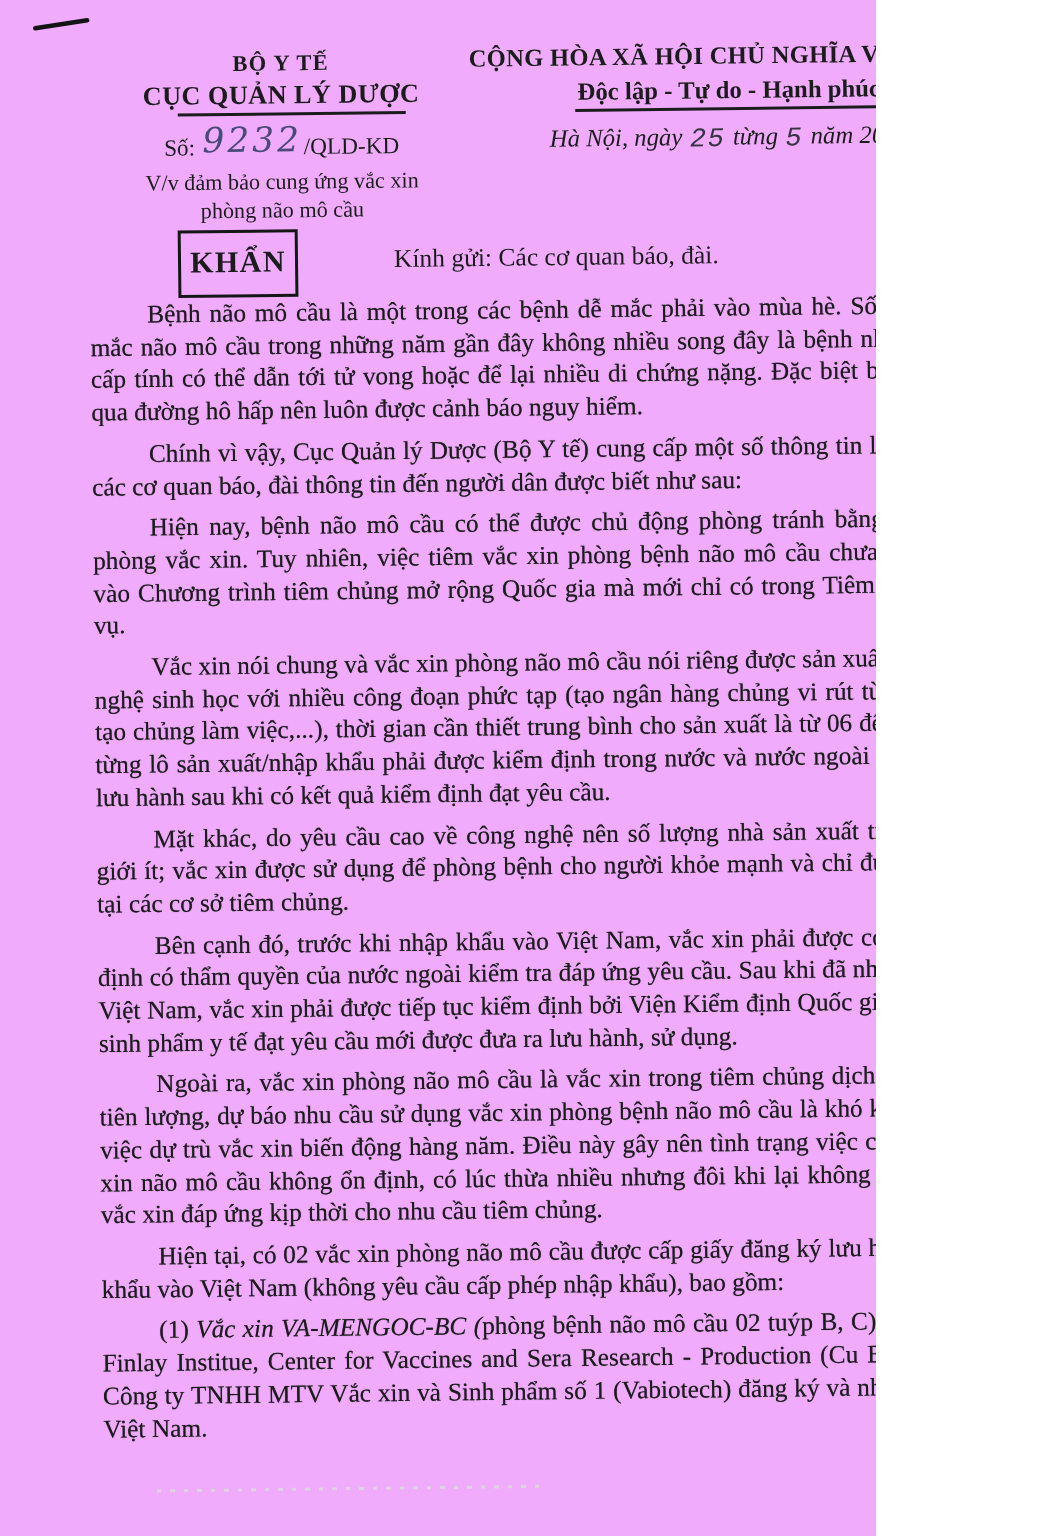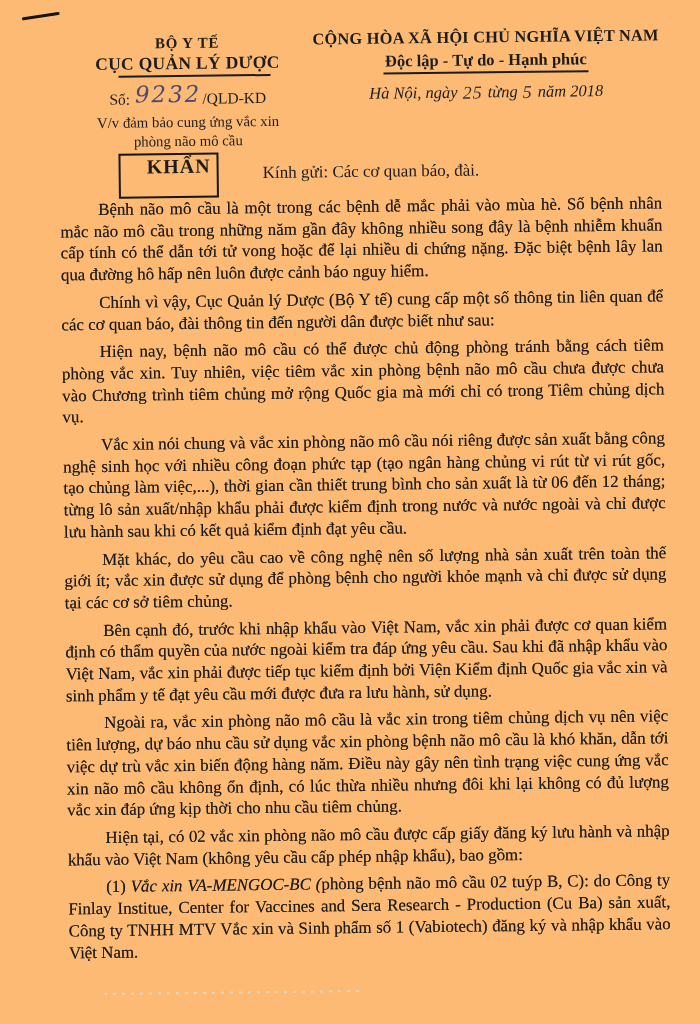--- a/index.html
+++ b/index.html
@@ -1,19 +1,19 @@
 <!DOCTYPE html>
 <html><head>
 <meta charset="utf-8">
 <style>
   html, body { margin:0; padding:0; }
   body { background:#ffffff; }
   .page {
-    position:relative; width:700px; height:1024px; overflow:hidden;
-    background:#fdba74;
+    position:relative; width:584px; height:1024px; overflow:hidden;
+    background:#f0abfc;
     font-family:"Liberation Serif", serif;
     color:#1c1c1c;
   }
   .content {
     position:absolute; inset:0;
     transform:rotate(-0.68deg);
     transform-origin:350px 200px;
   }
   
   .pen-mark {
@@ -39,28 +39,28 @@
   .subject { font-size:14.8px; line-height:18.5px; margin-top:4px; }
   
   .hdr-right { position:absolute; left:295px; top:29px; width:385px; text-align:center; }
   .national { font-size:16.4px; font-weight:bold; letter-spacing:.2px; white-space:nowrap; }
   .motto {
     display:inline-block; font-size:16.5px; font-weight:bold;
     border-bottom:2px solid #1c1c1c; padding:0 2px 1px; margin-top:3px;
   }
   .place-date { font-style:italic; font-size:16.5px; margin-top:8px; white-space:nowrap; }
   .handwritten-date {
-    font-family:Liberation Serif, serif; font-size:18px; color:#35353f;
+    font-family:Liberation Mono, monospace; font-size:18px; color:#35353f;
     letter-spacing:1px; padding:0 5px; position:relative; top:1px;
   }
   
   .urgent-box {
     position:absolute; left:119px; top:151px; width:76px; height:41px;
     border:2.5px solid #161616;
-    display:flex; align-items:flex-start; justify-content:center;padding-left:20px;
+    display:flex; align-items:center; justify-content:center;
   }
   .urgent-label { font-size:20px; font-weight:bold; letter-spacing:1px; }
   
   .recipient { position:absolute; left:263px; top:162px; font-size:17px; }
   
   .body-text {
     position:absolute; left:60px; top:196px; width:602px;
     font-size:16.9px; line-height:21.7px; text-align:justify;
     text-shadow:0 0 .5px rgba(10,10,10,.6);
   }

